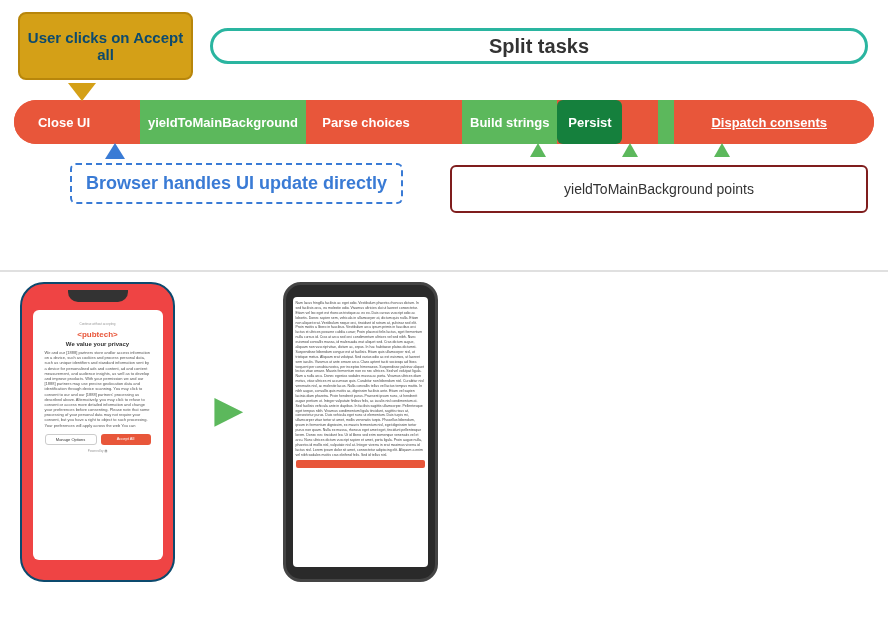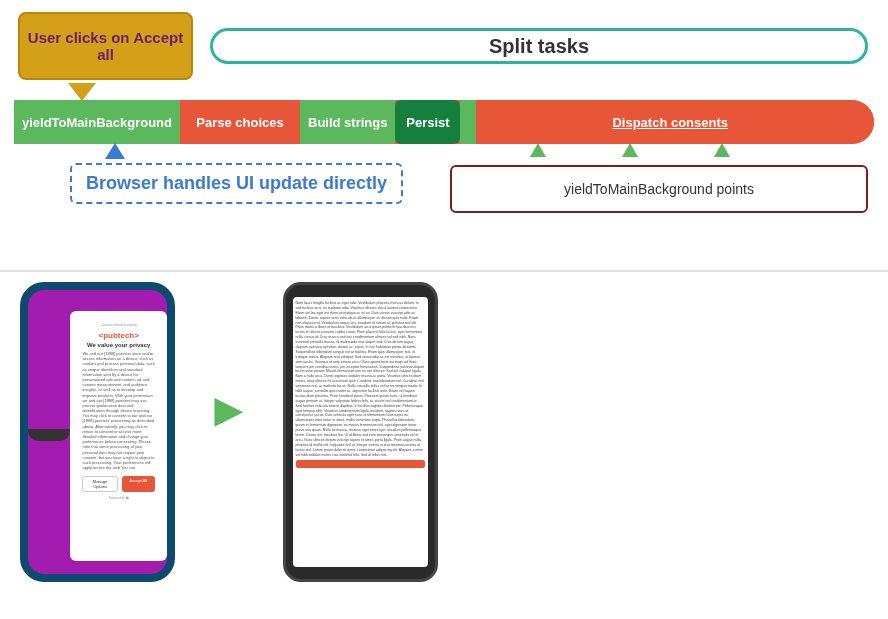--- a/index.html
+++ b/index.html
@@ -29,21 +29,21 @@
       height: 68px;
       background: #d4a017;
       border: 2px solid #b8860b;
       border-radius: 8px;
       display: flex;
       align-items: center;
       justify-content: center;
       text-align: center;
       font-weight: bold;
       font-size: 15px;
-      color: #701a75;
+      color: #0c4a6e;
       z-index: 10;
     }
 
     
     .split-tasks-banner {
       position: absolute;
       top: 28px;
       left: 210px;
       right: 20px;
       height: 36px;
@@ -102,20 +102,21 @@
       background: #5cb85c;
       height: 100%;
       display: flex;
       align-items: center;
       justify-content: center;
       padding: 0 8px;
       font-weight: bold;
       font-size: 13px;
       color: #fff;
       white-space: nowrap;
+      margin-left: 36px;
     }
 
     .pipe-segment.persist-label {
       background: #15803d;
       min-width: 65px;
     }
 
     .pipe-segment.dispatch-consents {
       background: #e8563a;
       border-radius: 0 22px 22px 0;
@@ -205,28 +206,28 @@
       display: flex;
       align-items: flex-start;
       padding: 10px 20px;
       gap: 30px;
     }
 
     
     .phone-dark {
       width: 155px;
       height: 300px;
-      background: #a21caf;
+      background: #ef4444;
       border-radius: 24px;
-      border: 8px solid #0c4a6e;
+      border: 2px solid #0c4a6e;
       position: relative;
       flex-shrink: 0;
       overflow: hidden;
       display: flex;
-      flex-direction: row;
+      flex-direction: column;
       align-items: center;
     }
 
     .phone-dark .notch {
       width: 60px;
       height: 12px;
       background: #333;
       border-radius: 0 0 10px 10px;
       margin-top: 6px;
     }
@@ -365,20 +366,23 @@
   </div>
 
   <div class="arrow-down-user"></div>
 
   <div class="split-tasks-banner">
     <span>Split tasks</span>
   </div>
 
   <div class="pipeline-bar">
 
+    <div class="pipe-segment close-ui">
+      <span>Close UI</span>
+    </div>
 
     <div class="pipe-green-box">
       <span>yieldToMainBackground</span>
     </div>
 
     <div class="pipe-segment parse-choices">
       <span>Parse choices</span>
     </div>
 
     <div class="pipe-green-box">

